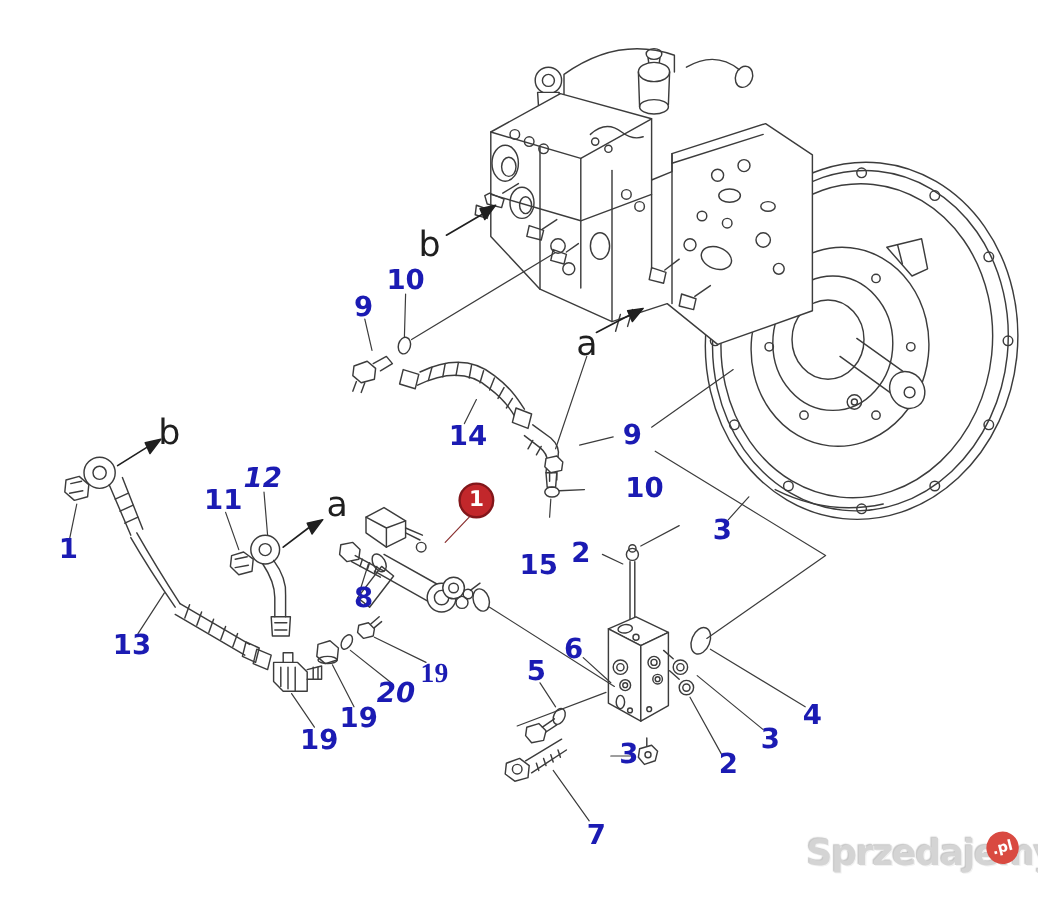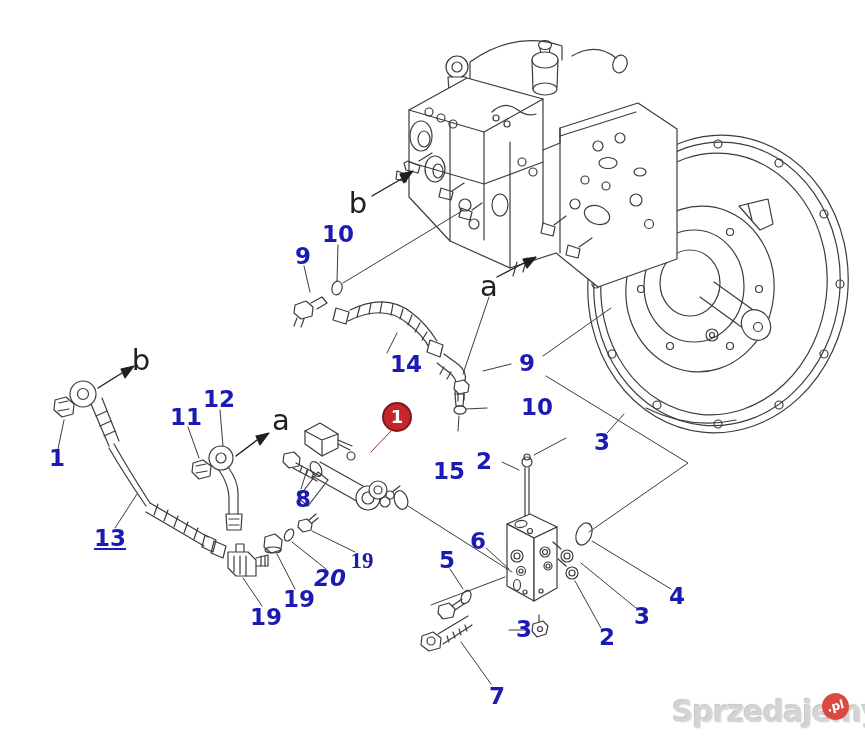--- a/index.html
+++ b/index.html
@@ -347,34 +347,34 @@
     <path d="M671,589 L592,541"></path>
     <path d="M461,642 L491,684"></path>
     <path d="M505,577 L431,605"></path>
     <path d="M408,506 L512,572"></path>
     <path d="M391,431 L371,452" stroke="#8a3030"></path>
   </g>
 </svg>
 
   <div>
       <div class="lbl num" style="left: 57px; top: 458px;">1</div>
-      <div class="lbl num" style="left: 110px; top: 538px; text-decoration: underline;">13</div>
+      <div class="lbl num" style="left: 110px; top: 538px;">13</div>
       <div class="lbl view" style="left: 141px; top: 360px;">b</div>
       <div class="lbl num" style="left: 186px; top: 417px; text-align: right;">11</div>
-      <div class="lbl num" style="left: 219px; top: 399px;">12</div>
+      <div class="lbl num" style="left: 219px; top: 399px; font-style: italic;">12</div>
       <div class="lbl view" style="left: 281px; top: 420px;">a</div>
       <div class="lbl num" style="left: 266px; top: 617px;">19</div>
       <div class="lbl num" style="left: 299px; top: 599px;">19</div>
       <div class="lbl num" style="left: 330px; top: 578px; font-style: italic;">20</div>
       <div class="lbl num" style="left: 362px; top: 561px; font-family: Liberation Serif, serif;">19</div>
       <div class="lbl num" style="left: 303px; top: 499px;">8</div>
       <div class="lbl num" style="left: 303px; top: 256px;">9</div>
       <div class="lbl num" style="left: 338px; top: 234px;">10</div>
       <div class="lbl view" style="left: 358px; top: 203px;">b</div>
-      <div class="lbl num" style="left: 406px; top: 364px; text-align: center;">14</div>
+      <div class="lbl num" style="left: 390px; top: 364px; text-align: center;">14</div>
       <div class="lbl view" style="left: 489px; top: 286px;">a</div>
       <div class="lbl num" style="left: 527px; top: 363px;">9</div>
       <div class="lbl num" style="left: 537px; top: 407px;">10</div>
       <div class="lbl num" style="left: 449px; top: 441px; margin-top: 30px;">15</div>
       <div class="lbl num" style="left: 484px; top: 461px;">2</div>
       <div class="lbl num" style="left: 602px; top: 442px;">3</div>
       <div class="lbl num" style="left: 478px; top: 541px;">6</div>
       <div class="lbl num" style="left: 447px; top: 560px;">5</div>
       <div class="lbl num" style="left: 524px; top: 629px;">3</div>
       <div class="lbl num" style="left: 607px; top: 637px;">2</div>

